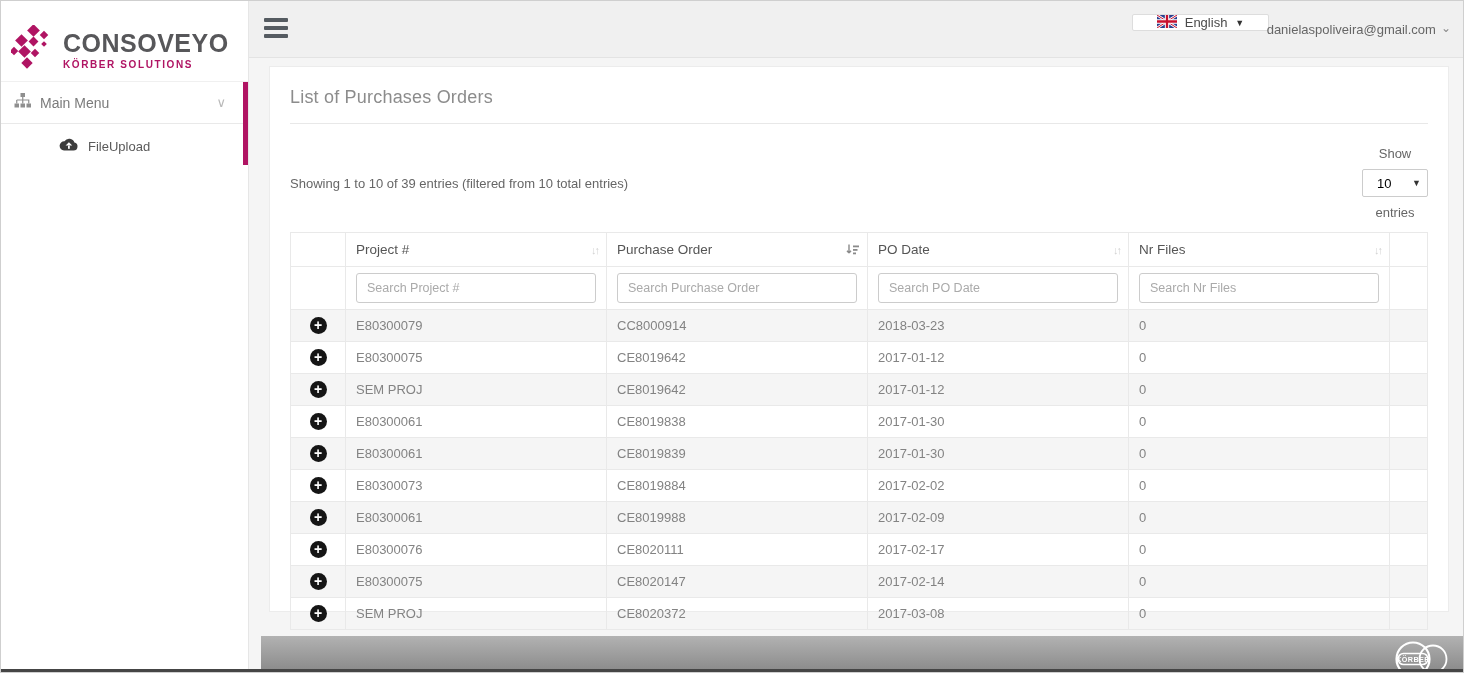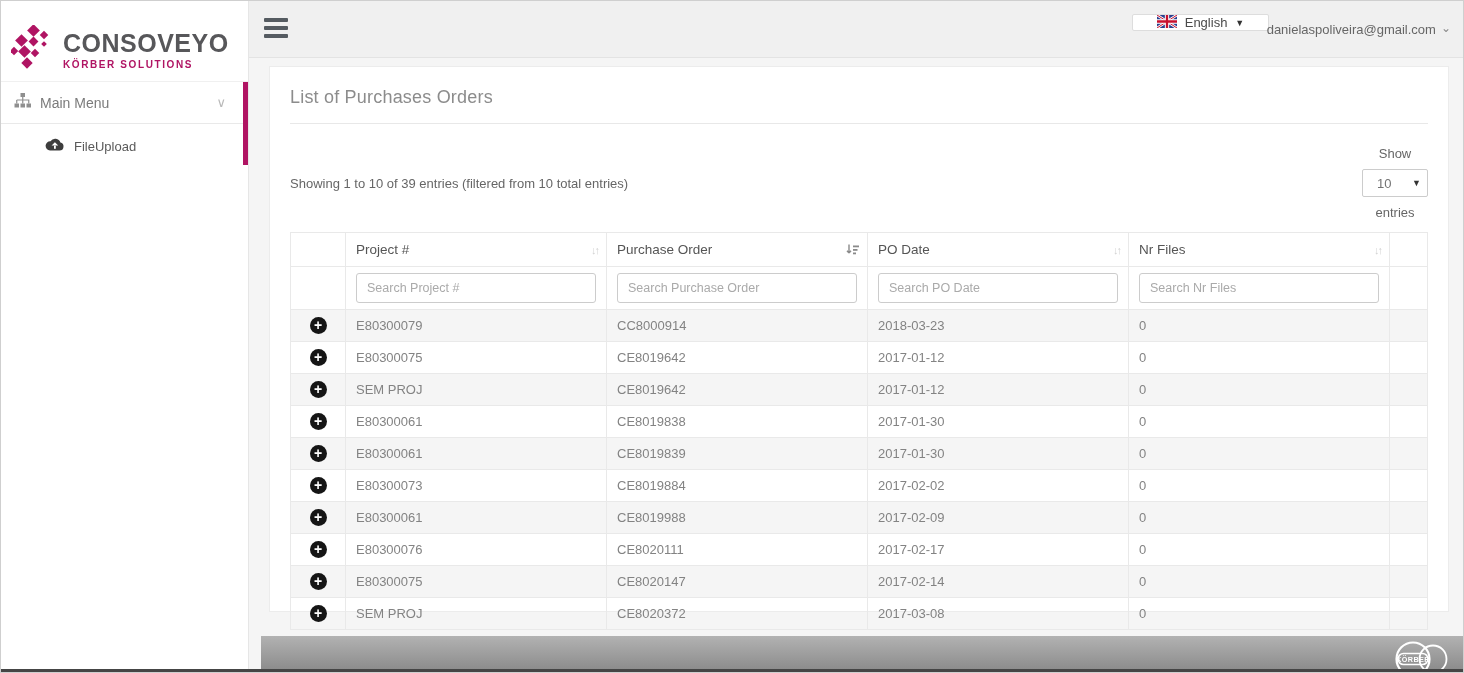--- a/index.html
+++ b/index.html
@@ -12,21 +12,21 @@
   .sidebar { position:absolute; left:0; top:0; width:248px; height:100%;
              background:#fff; border-right:1px solid #e6e6e6; z-index:3; }
   .logo-area { position:relative; height:80px; padding:18px 0 0 10px; display:flex; align-items:center; }
   .logo-mark { margin:2px 8px 0 0; }
   .logo-text .brand-name { font-size:25px; font-weight:700; color:#57575a; letter-spacing:.5px; line-height:1; }
   .logo-text .brand-tagline { font-size:10px; font-weight:700; color:#b01463; letter-spacing:1.6px; margin-top:3px; }
   .menu-row { position:relative; height:43px; display:flex; align-items:center;
               padding-left:13px; border-top:1px solid #f0f0f0; border-bottom:1px solid #e9e9e9; cursor:pointer; }
   .menu-row .menu-label { font-size:14px; color:#7b7b7b; margin-left:9px; }
   .menu-chevron { position:absolute; right:22px; color:#b9b9b9; font-size:13px; }
-  .submenu-row { position:relative; height:44px; display:flex; align-items:center; padding-left:44px; cursor:pointer; }
+  .submenu-row { position:relative; height:44px; display:flex; align-items:center; padding-left:58px; cursor:pointer; }
   .submenu-row .menu-label { font-size:13px; color:#5a5a5a; margin-left:10px; }
   .active-bar { position:absolute; right:0; top:81px; width:5px; height:83px; background:#b01463; }
 
   
   .topbar { position:absolute; left:248px; top:0; right:0; height:57px;
             background:#f0f0f0; border-bottom:1px solid #e3e3e3; z-index:2; }
   .hamburger { position:absolute; left:15px; top:17px; width:24px; cursor:pointer; }
   .hamburger span { display:block; height:4px; background:#555b61; border-radius:1px; margin-bottom:4px; }
   .lang-btn { position:absolute; right:194px; top:13px; width:137px; height:17px; background:#fff;
               border:1px solid #ddd; border-radius:2px; display:flex; align-items:center;
@@ -42,21 +42,21 @@
   .card { position:absolute; left:20px; top:8px; width:1180px; height:546px;
           background:#fff; border:1px solid #ececec; padding:20px 20px 16px 20px; }
   .card-title { font-size:18px; font-weight:400; color:#8c8c8c; letter-spacing:.2px; }
   .card-hr { border:0; border-top:1px solid #e8e8e8; margin:15px 0 0 0; }
 
   .info-row { display:flex; justify-content:space-between; align-items:center; margin:22px 0 12px 0; }
   .info-text { font-size:13px; color:#666; }
   .length-ctrl { display:flex; align-items:center; gap:8px; font-size:13px; color:#666;flex-direction:column; }
   .select-wrap { position:relative; }
   .select-wrap select { appearance:none; -webkit-appearance:none; width:66px; height:28px;
-       border:1px solid #ccc; border-radius:2px; background:#fff; font-size:13px; color:#737373;
+       border:1px solid #ccc; border-radius:2px; background:#fff; font-size:13px; color:#000000;
        padding:0 20px 0 14px; }
   .select-caret { position:absolute; right:7px; top:9px; font-size:9px; color:#333; pointer-events:none; }
 
   
   table.po-table { width:100%; border-collapse:collapse; table-layout:fixed; }
   .po-table th, .po-table td { border:1px solid #e9e9e9; }
   .po-table thead th { font-weight:400; font-size:13.5px; color:#555; text-align:left;
         padding:9px 26px 9px 10px; position:relative; background:#fff; cursor:pointer; }
   .sort-icon { position:absolute; right:8px; top:50%; transform:translateY(-50%);
         font-size:11px; letter-spacing:-2px; color:#d2d2d2; }

